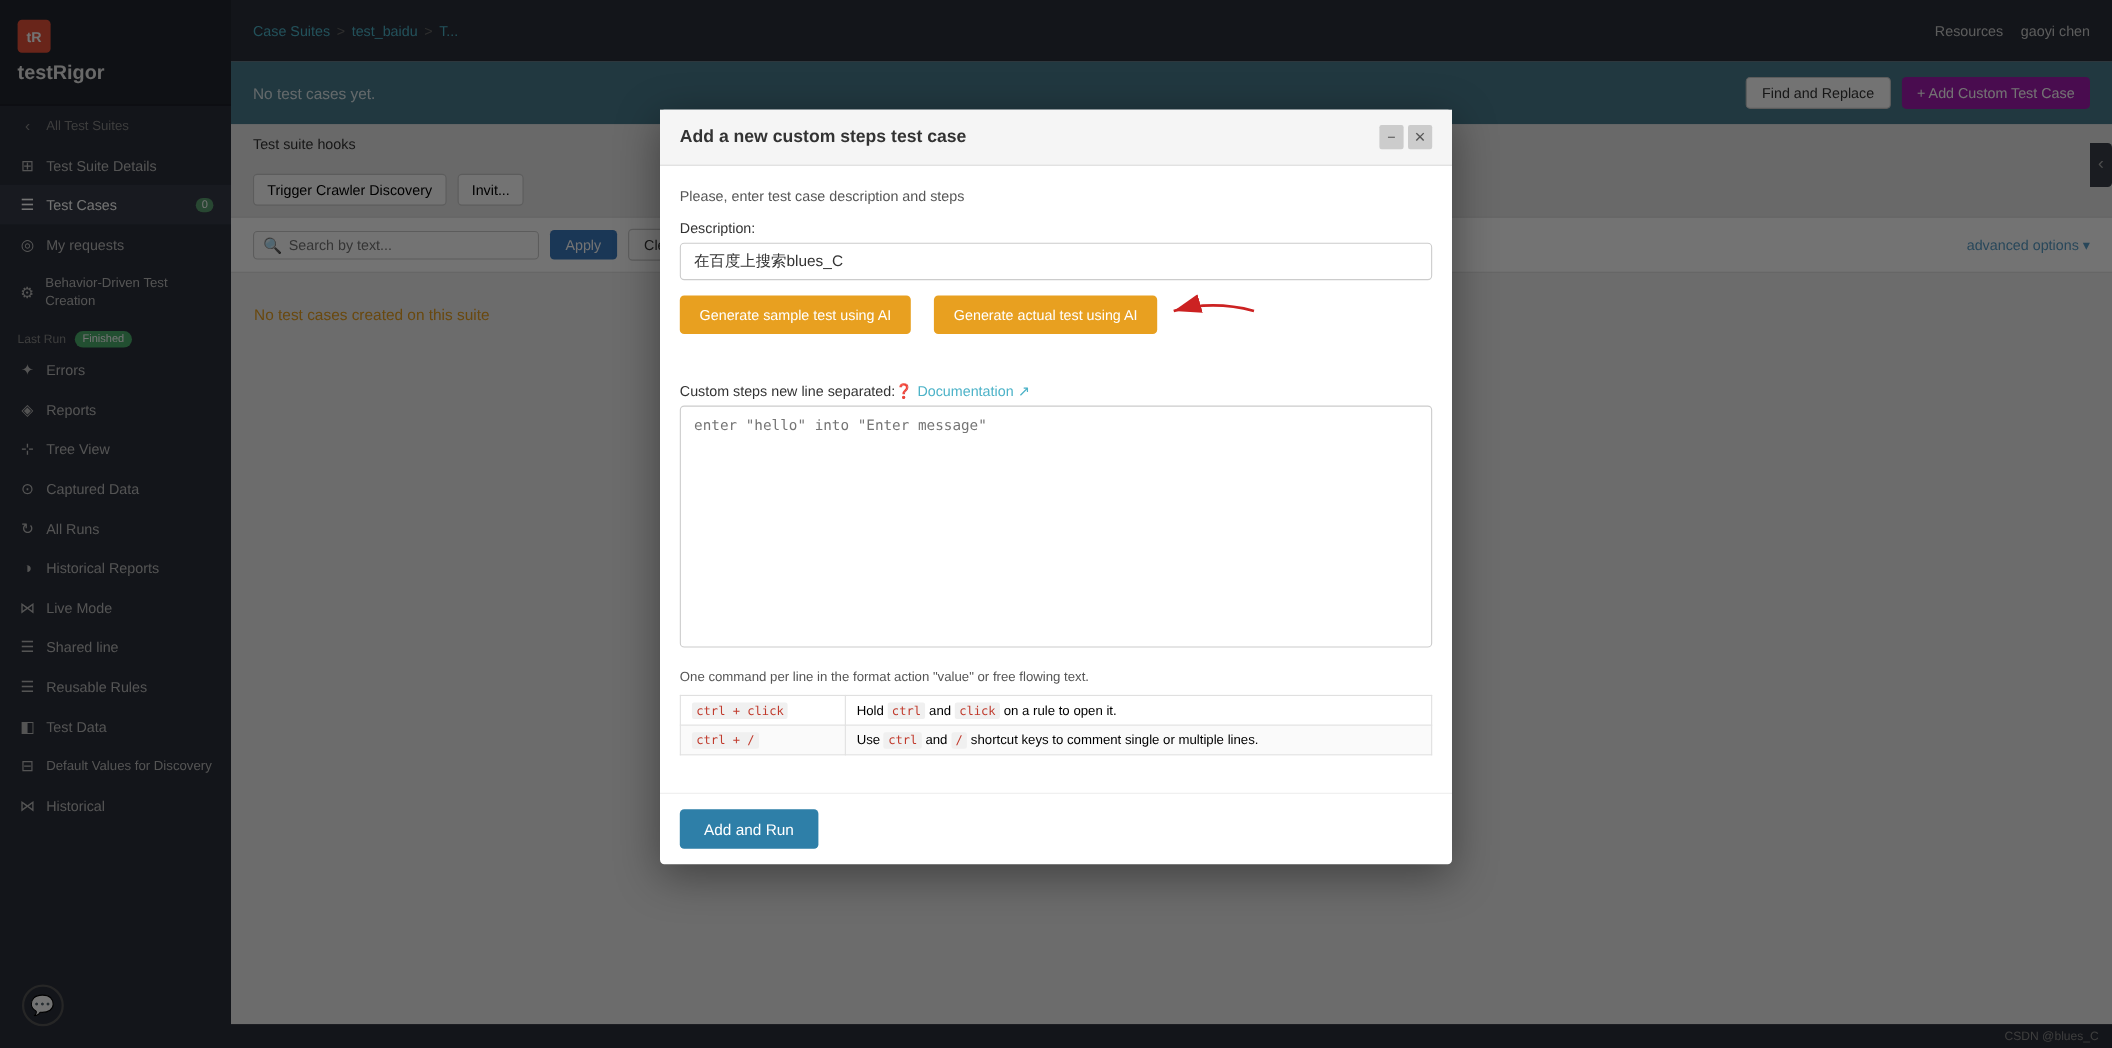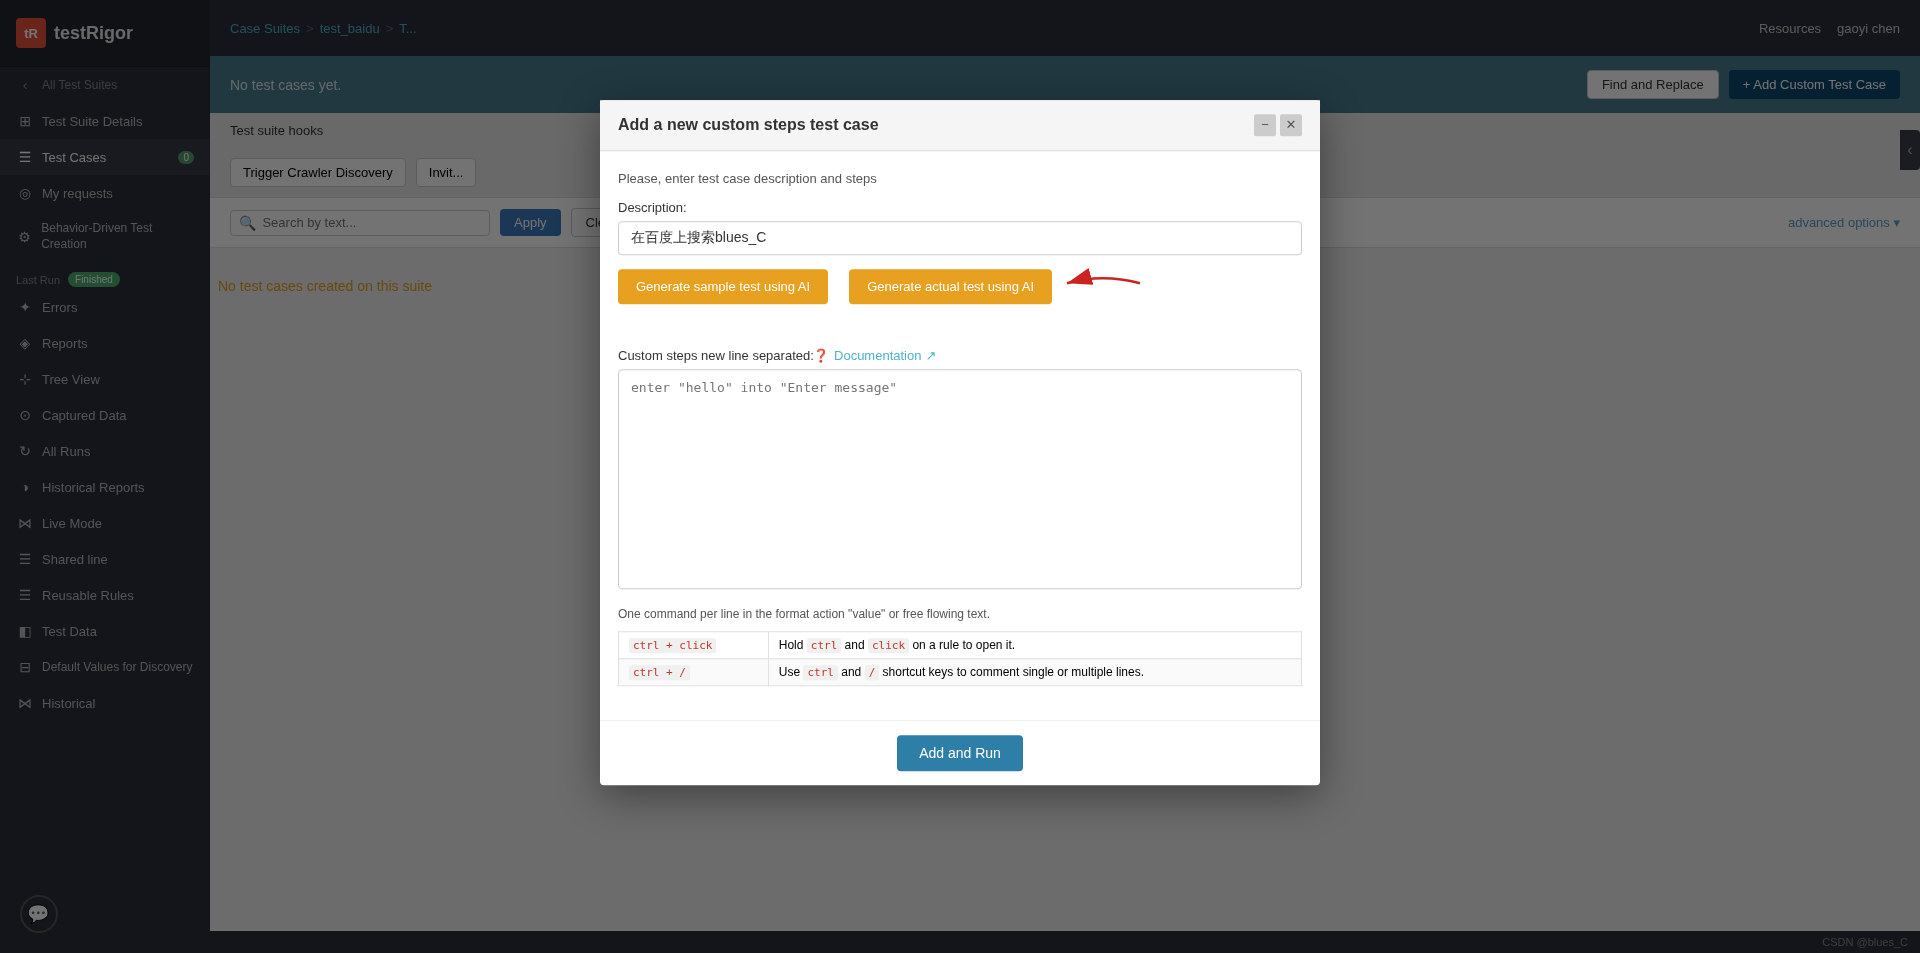--- a/index.html
+++ b/index.html
@@ -5,22 +5,22 @@
     * { box-sizing: border-box; margin: 0; padding: 0; }
     body { font-family: -apple-system, BlinkMacSystemFont, 'Segoe UI', sans-serif; background: #3a3f4b; overflow: hidden; width: 1920px; height: 953px; position: relative; }
 
     
     .sidebar {
       position: absolute; left: 0; top: 0; width: 210px; height: 953px;
       background: #2b2f3a; color: #ccc; display: flex; flex-direction: column;
       z-index: 1;
     }
     .sidebar-logo {
-      display: flex; align-items: center; padding: 18px 16px; gap: 8px;
-      background: #23272f; border-bottom: 1px solid #1a1d25;
+      display: flex; align-items: flex-start; padding: 18px 16px; gap: 8px;
+      background: #23272f; border-bottom: 1px solid #1a1d25; flex-direction: column;
     }
     .logo-icon {
       background: #e8523a; color: white; font-weight: bold; font-size: 13px;
       width: 30px; height: 30px; border-radius: 4px; display: flex; align-items: center; justify-content: center;
     }
     .logo-text { color: #e8e8e8; font-size: 18px; font-weight: 600; }
     .sidebar-section-header {
       padding: 10px 16px; font-size: 12px; color: #888; display: flex; align-items: center; gap: 8px; cursor: pointer;
     }
     .sidebar-item {
@@ -62,21 +62,21 @@
     .content-header {
       background: #4a7c8e; padding: 14px 20px; display: flex; align-items: center; justify-content: space-between;
     }
     .content-header-text { color: #dce8ec; font-size: 14px; }
     .content-header-actions { display: flex; gap: 10px; }
     .btn-find-replace {
       background: white; color: #333; border: 1px solid #ccc; padding: 6px 14px;
       border-radius: 4px; font-size: 13px; cursor: pointer;
     }
     .btn-add-custom {
-      background: #0c4a6e; color: white; border: none; padding: 6px 14px;
+      background: #a21caf; color: white; border: none; padding: 6px 14px;
       border-radius: 4px; font-size: 13px; cursor: pointer;
     }
 
     
     .sub-toolbar {
       background: #e8e8e8; padding: 10px 20px; display: flex; align-items: center; gap: 10px;
       border-bottom: 1px solid #ddd;
     }
     .btn-trigger { background: white; border: 1px solid #ccc; padding: 6px 12px; border-radius: 4px; font-size: 13px; cursor: pointer; }
 
@@ -86,21 +86,21 @@
       border-bottom: 1px solid #ddd;
     }
     .search-input-wrap { display: flex; align-items: center; border: 1px solid #ccc; border-radius: 4px; background: white; padding: 4px 8px; gap: 6px; flex: 0 0 260px; }
     .search-input { border: none; outline: none; font-size: 13px; color: #666; width: 200px; }
     .btn-apply { background: #3a7abf; color: white; border: none; padding: 6px 14px; border-radius: 4px; font-size: 13px; cursor: pointer; }
     .btn-clear { background: white; border: 1px solid #ccc; color: #333; padding: 6px 14px; border-radius: 4px; font-size: 13px; cursor: pointer; }
     .adv-options { margin-left: auto; color: #5a9ec8; font-size: 13px; cursor: pointer; }
 
     
     .empty-state {
-      padding: 30px 8px; color: #e8a020; font-size: 14px;
+      padding: 30px 21px; color: #e8a020; font-size: 14px;
     }
 
     
     .overlay {
       position: absolute; left: 0; top: 0; right: 0; bottom: 0;
       background: rgba(0,0,0,0.55); z-index: 100;
     }
 
     
     .modal {
@@ -150,21 +150,21 @@
       width: 100%; height: 220px; border: 1px solid #ccc; border-radius: 4px;
       padding: 10px 12px; font-size: 13px; color: #999; font-family: monospace;
       resize: none; outline: none; margin-bottom: 14px;
     }
     .hint-text { font-size: 12px; color: #555; margin-bottom: 10px; }
     .shortcut-table { width: 100%; border-collapse: collapse; font-size: 12px; margin-bottom: 14px; }
     .shortcut-table td { padding: 6px 10px; border: 1px solid #e0e0e0; vertical-align: top; }
     .shortcut-table tr:nth-child(even) td { background: #fafafa; }
     .code-tag { background: #f0f0f0; color: #c0392b; font-family: monospace; padding: 1px 4px; border-radius: 2px; font-size: 11px; }
     .modal-footer {
-      padding: 14px 18px; border-top: 1px solid #eee; display: flex; justify-content: center;
+      padding: 14px 18px; border-top: 1px solid #eee; display: flex; justify-content: flex-start;
     }
     .btn-add-run {
       background: #2e7fa8; color: white; border: none; padding: 10px 22px;
       border-radius: 4px; font-size: 14px; cursor: pointer;
     }
 
     
     .collapse-arrow {
       position: absolute; right: 0; top: 130px; background: #3a3f4b; color: #aaa;
       width: 20px; height: 40px; display: flex; align-items: center; justify-content: center;

